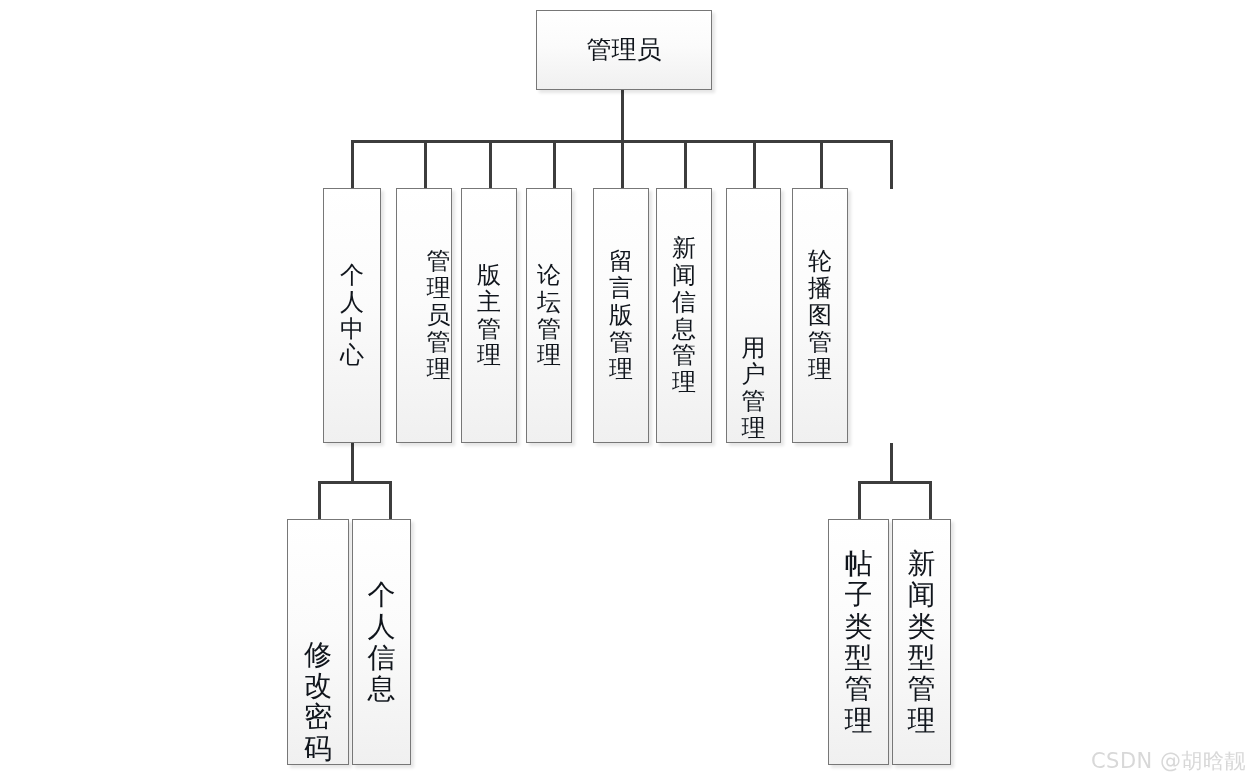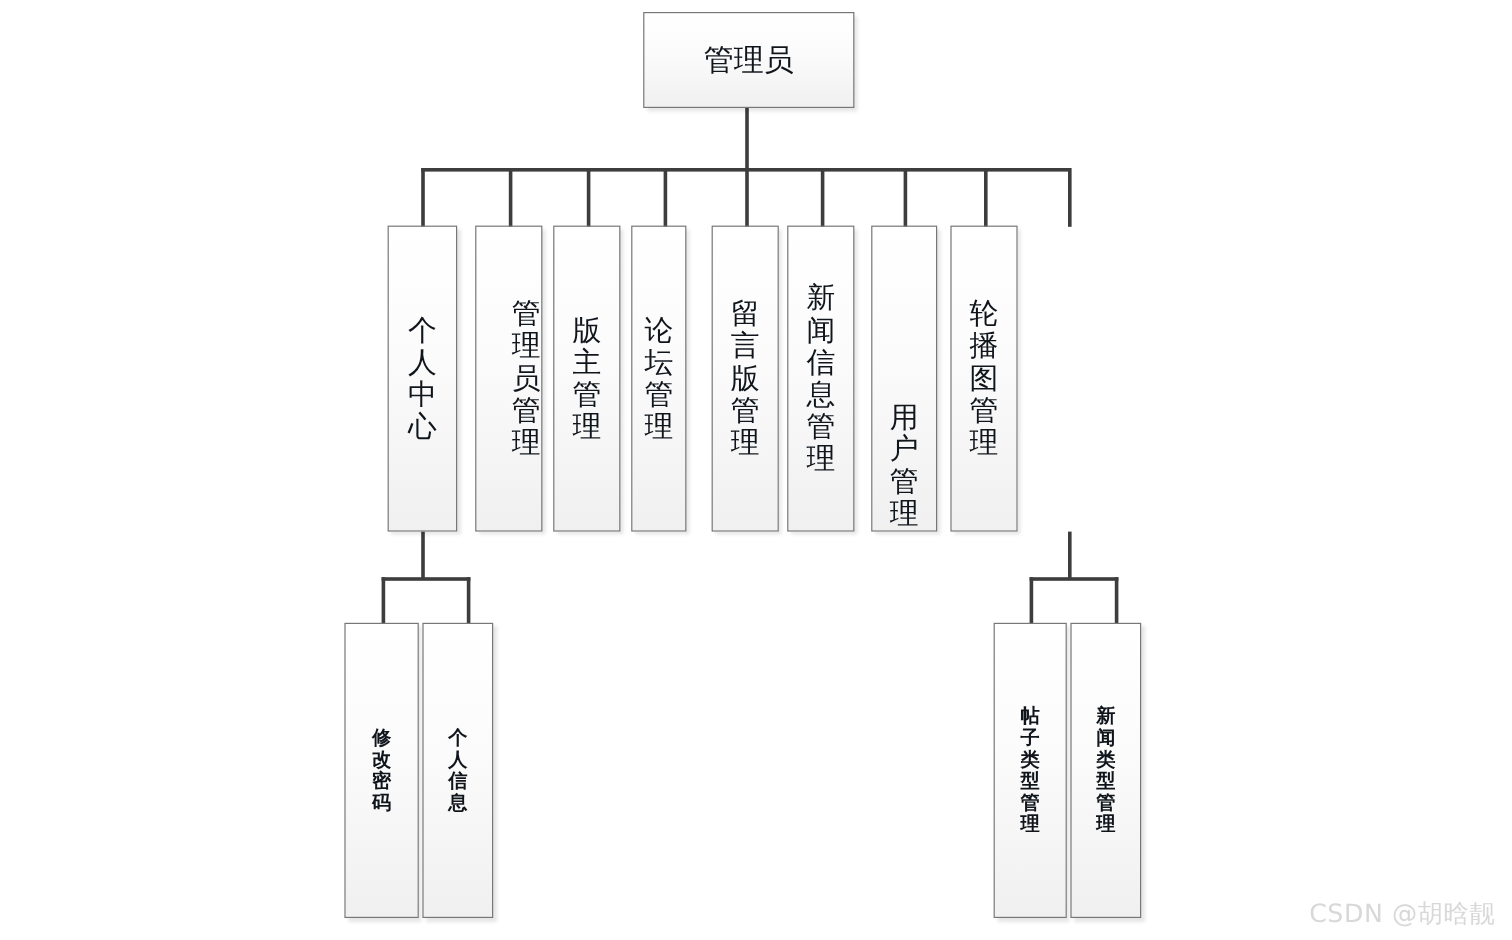--- a/index.html
+++ b/index.html
@@ -47,21 +47,21 @@
 
   
   .node.vert .label {
     font-size: 24px;
     line-height: 1.12;
     width: 1.05em;
     word-break: break-all;
     white-space: normal;
   }
   .node.lvl2 .label { font-size: 24px; }
-  .node.lvl3 .label { font-size: 16px; font-weight: bold; }
+  .node.lvl3 .label { font-size: 28px; }
 
   
   .conn {
     position: absolute;
     background: #3d3d3d;
     z-index: 1;
   }
   .conn.v { width: 3px; }
   .conn.h { height: 3px; }
 
@@ -137,21 +137,21 @@
 
   <div class="node vert lvl2" style="left:726px; top:188px; width:55px; height:255px;align-items:flex-end;">
     <span class="label">用户管理</span>
   </div>
 
   <div class="node vert lvl2" style="left:792px; top:188px; width:56px; height:255px;">
     <span class="label">轮播图管理</span>
   </div>
 
 
-  <div class="node vert lvl3" style="left:287px; top:519px; width:62px; height:246px;">
+  <div class="node vert lvl3" style="left:287px; top:519px; width:62px; height:246px;align-items:flex-end;">
     <span class="label">修改密码</span>
   </div>
 
   <div class="node vert lvl3" style="left:352px; top:519px; width:59px; height:246px;">
     <span class="label">个人信息</span>
   </div>
 
   <div class="node vert lvl3" style="left:828px; top:519px; width:61px; height:246px;">
     <span class="label">帖子类型管理</span>
   </div>

